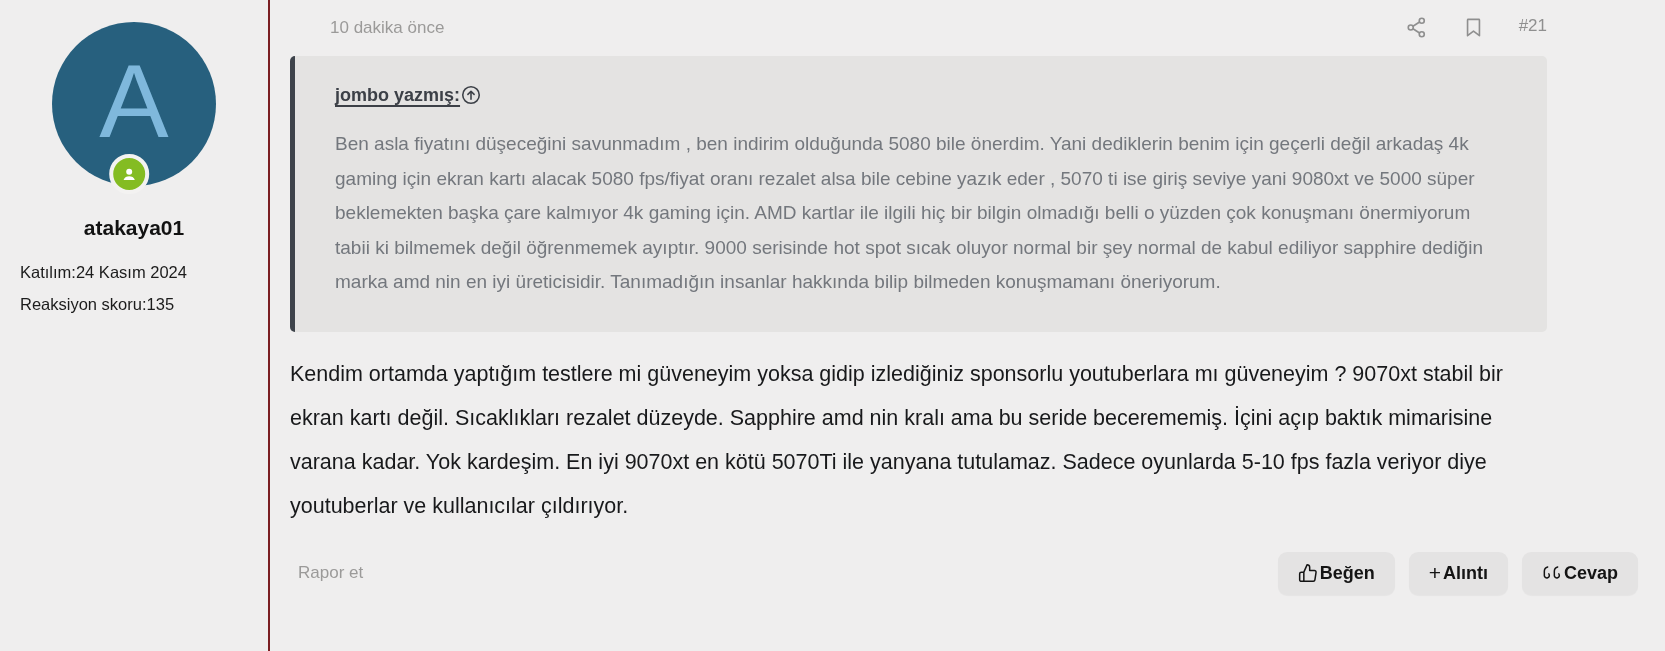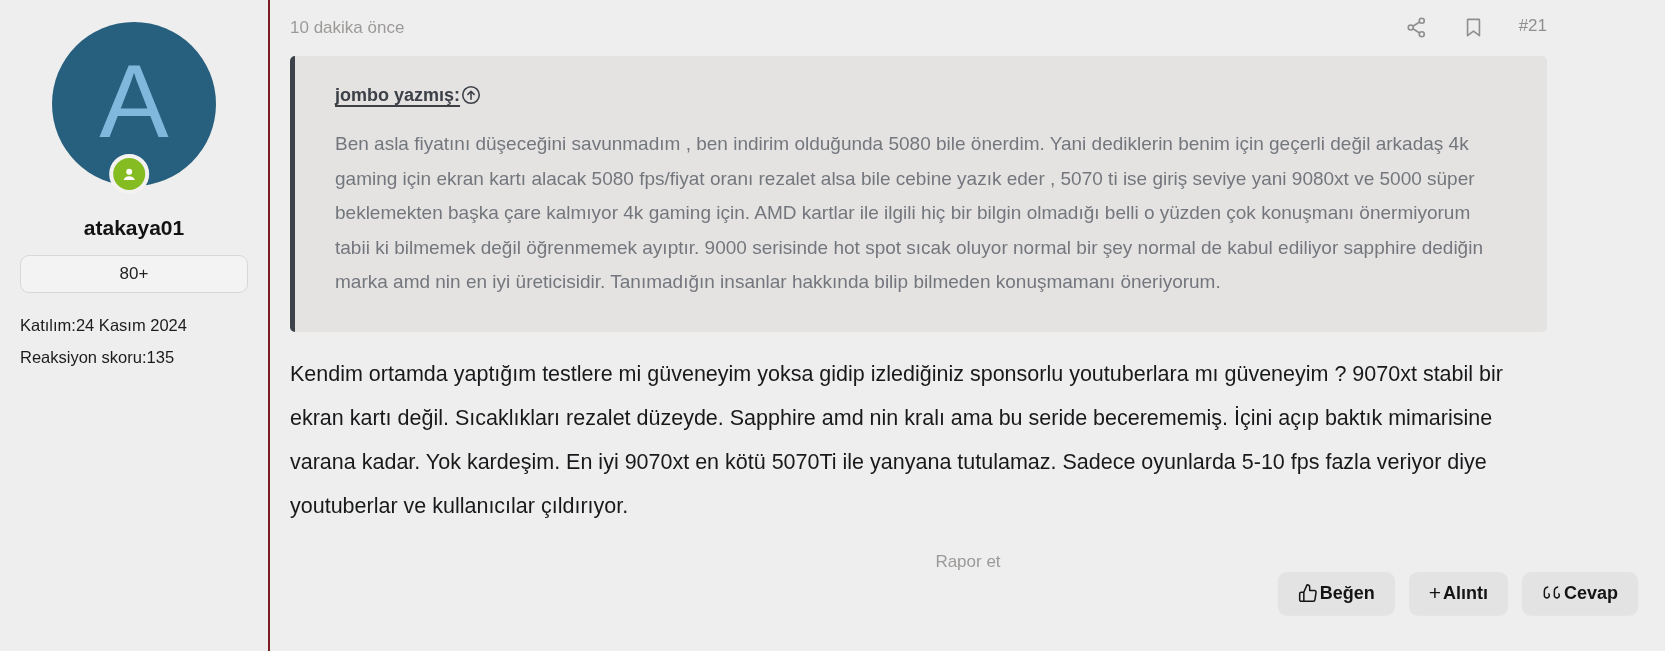--- a/index.html
+++ b/index.html
@@ -43,21 +43,21 @@
   .stat-row{display:flex;justify-content:flex-start;line-height:32px;}
   .stat-label{text-align:left;}
   .stat-value{text-align:right;}
 
   
   .main{flex:1;box-sizing:border-box;padding:16px 0 0 20px;}
   .post-header{
     display:flex;align-items:center;
     padding-right:118px;color:#9b9a99;
   }
-  .timestamp{font-size:17px;cursor:pointer;}
+  .timestamp{font-size:17px;cursor:pointer;margin-left:40px;}
   .header-icons{margin-left:auto;display:flex;align-items:flex-start;gap:34px;color:#8f8f8f;}
   .hicon{width:23px;height:23px;cursor:pointer;display:block;}
   .post-number{font-size:17px;color:#8f8f8f;cursor:pointer;}
 
   
   .quote{
     margin:17px 118px 0 0;
     background:#e4e3e2;
     border-left:5px solid #3e434b;
     border-radius:5px;
@@ -78,21 +78,20 @@
   
   .post-body{
     margin:20px 118px 0 0;
     color:#18191b;font-size:21.5px;line-height:44px;
   }
 
   
   .post-footer{
     margin-top:24px;display:flex;align-items:center;
     padding:0 27px 0 8px;
-    flex-direction:column;
   }
   .report-link{color:#9b9a99;font-size:17px;cursor:pointer;}
   .action-buttons{margin-left:auto;display:flex;gap:14px;}
   .action-btn{
     display:flex;align-items:center;gap:2px;
     background:#e4e3e3;border:none;border-radius:9px;
     padding:11px 20px;font-family:inherit;
     font-size:18px;font-weight:600;color:#141414;
     cursor:pointer;box-shadow:0 1px 1px rgba(0,0,0,0.04);
   }
@@ -110,21 +109,20 @@
       <span class="online-badge">
         <svg viewBox="0 0 24 24" fill="#ffffff">
           <circle cx="12" cy="9" r="4"></circle>
           <path d="M4.5 20c1.2-3.6 4.2-5 7.5-5s6.3 1.4 7.5 5z"></path>
         </svg>
       </span>
     </div>
 
     <div class="username">atakaya01</div>
 
-    <div class="user-badge">80+</div>
 
     <div class="stats">
       <div class="stat-row">
         <span class="stat-label">Katılım:</span>
         <span class="stat-value">24 Kasım 2024</span>
       </div>
       <div class="stat-row">
         <span class="stat-label">Reaksiyon skoru:</span>
         <span class="stat-value">135</span>
       </div>

